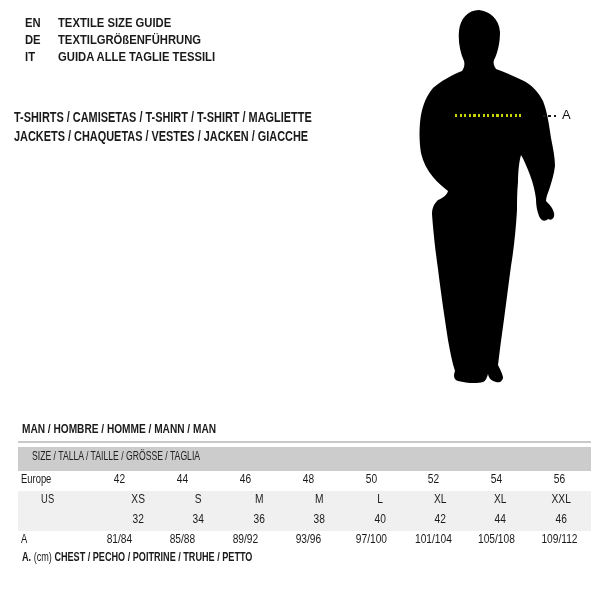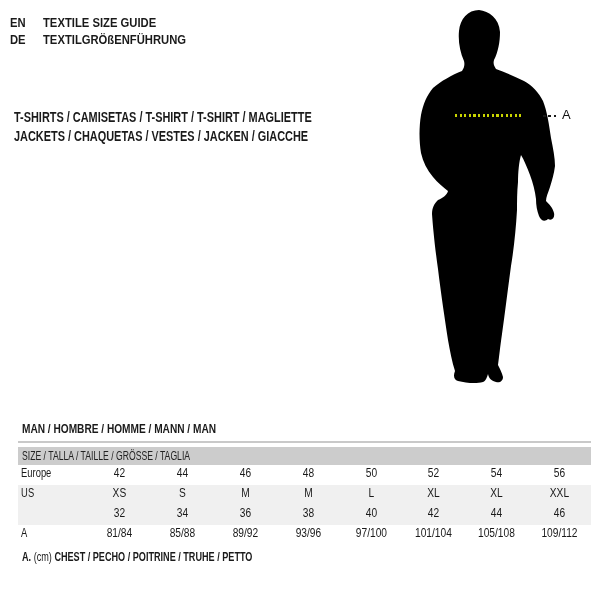--- a/index.html
+++ b/index.html
@@ -1,65 +1,69 @@
 <!DOCTYPE html>
 <html><head>
 <meta charset="utf-8">
 <style>
   html,body{margin:0;padding:0;background:#fff;}
   .canvas{
     position:relative;width:600px;height:600px;background:#ffffff;overflow:hidden;
     font-family:"Liberation Sans", sans-serif;color:#1a1a1a;
   }
   
-  .lang-list{position:absolute;left:10px;top:15px;}
+  .lang-list{position:absolute;left:25px;top:15px;}
   .lang-row{display:flex;height:17px;line-height:17px;}
   .lang-code{width:33px;font-size:12.5px;font-weight:bold;transform:scaleX(.9);transform-origin:0 50%;white-space:nowrap;}
   .lang-label{font-size:12.5px;font-weight:bold;transform:scaleX(.9);transform-origin:0 50%;white-space:nowrap;}
   
   .categories{position:absolute;left:14px;top:108px;}
   .cat-line{font-size:14px;font-weight:bold;line-height:19px;white-space:nowrap;transform:scaleX(.78);transform-origin:0 50%;}
   
   .figure{position:absolute;left:412px;top:8px;width:150px;height:380px;}
   .figure svg{display:block;width:150px;height:380px;}
   .chest-line{position:absolute;left:455px;top:114px;width:66px;height:3px;z-index:3;
     background:repeating-linear-gradient(90deg,#c8d400 0 2.2px,transparent 2.2px 4.6px);}
   .leader-line{position:absolute;left:543px;top:115px;width:16px;height:2px;z-index:3;
     background:repeating-linear-gradient(90deg,#191919 0 2.6px,transparent 2.6px 5.4px);}
   .measure-label{position:absolute;left:562px;top:107px;font-size:13px;color:#111;z-index:3;}
   
   .section-title{position:absolute;left:22px;top:421px;font-size:13.5px;font-weight:bold;white-space:nowrap;transform:scaleX(.75);transform-origin:0 50%;}
   
   .size-table{position:absolute;left:18px;top:441px;width:573px;}
   .table-topline{height:2px;background:#c9c9c9;margin-bottom:4px;}
-  .table-header{height:18px;line-height:18px;background:#cccccc;font-size:12px;color:#222;
-    padding-left:4px;box-sizing:border-box;}
+  .table-header{height:24px;line-height:18px;background:#cccccc;font-size:12px;color:#222;
+    padding-left:14px;box-sizing:border-box;}
   .table-header span{display:inline-block;transform:scaleX(.72);transform-origin:0 50%;white-space:nowrap;}
   .trow{display:grid;grid-template-columns:70px repeat(8,1fr);height:20px;line-height:16px;}
-  .trow.shaded{background:#f0f0f0;}
+  .trow.shaded{background:#f0f0f0;padding-left:20px;}
   .tcell{font-size:12px;text-align:center;transform:scaleX(.85);transform-origin:50% 50%;white-space:nowrap;}
   .tlabel{text-align:left;padding-left:4px;transform:scaleX(.78);transform-origin:0 50%;}
   
   .footnote{position:absolute;left:22px;top:549px;font-size:13px;white-space:nowrap;transform:scaleX(.7);transform-origin:0 50%;}
   .footnote .bold{font-weight:bold;}
   .footnote .unit{font-weight:normal;}
 </style>
 </head>
 <body>
 
 <div class="canvas">
 
   <div class="lang-list">
       <div class="lang-row">
         <span class="lang-code">EN</span>
         <span class="lang-label">TEXTILE SIZE GUIDE</span>
       </div>
       <div class="lang-row">
         <span class="lang-code">DE</span>
         <span class="lang-label">TEXTILGRÖßENFÜHRUNG</span>
+      </div>
+      <div class="lang-row">
+        <span class="lang-code">IT</span>
+        <span class="lang-label">GUIDA ALLE TAGLIE TESSILI</span>
       </div>
     </div>
 
   <div class="categories">
     <div class="cat-line">T-SHIRTS / CAMISETAS / T-SHIRT / T-SHIRT / MAGLIETTE</div>
     <div class="cat-line">JACKETS / CHAQUETAS / VESTES / JACKEN / GIACCHE</div>
   </div>
 
   <div class="figure">
     <svg viewBox="0 0 150 380" xmlns="http://www.w3.org/2000/svg">

